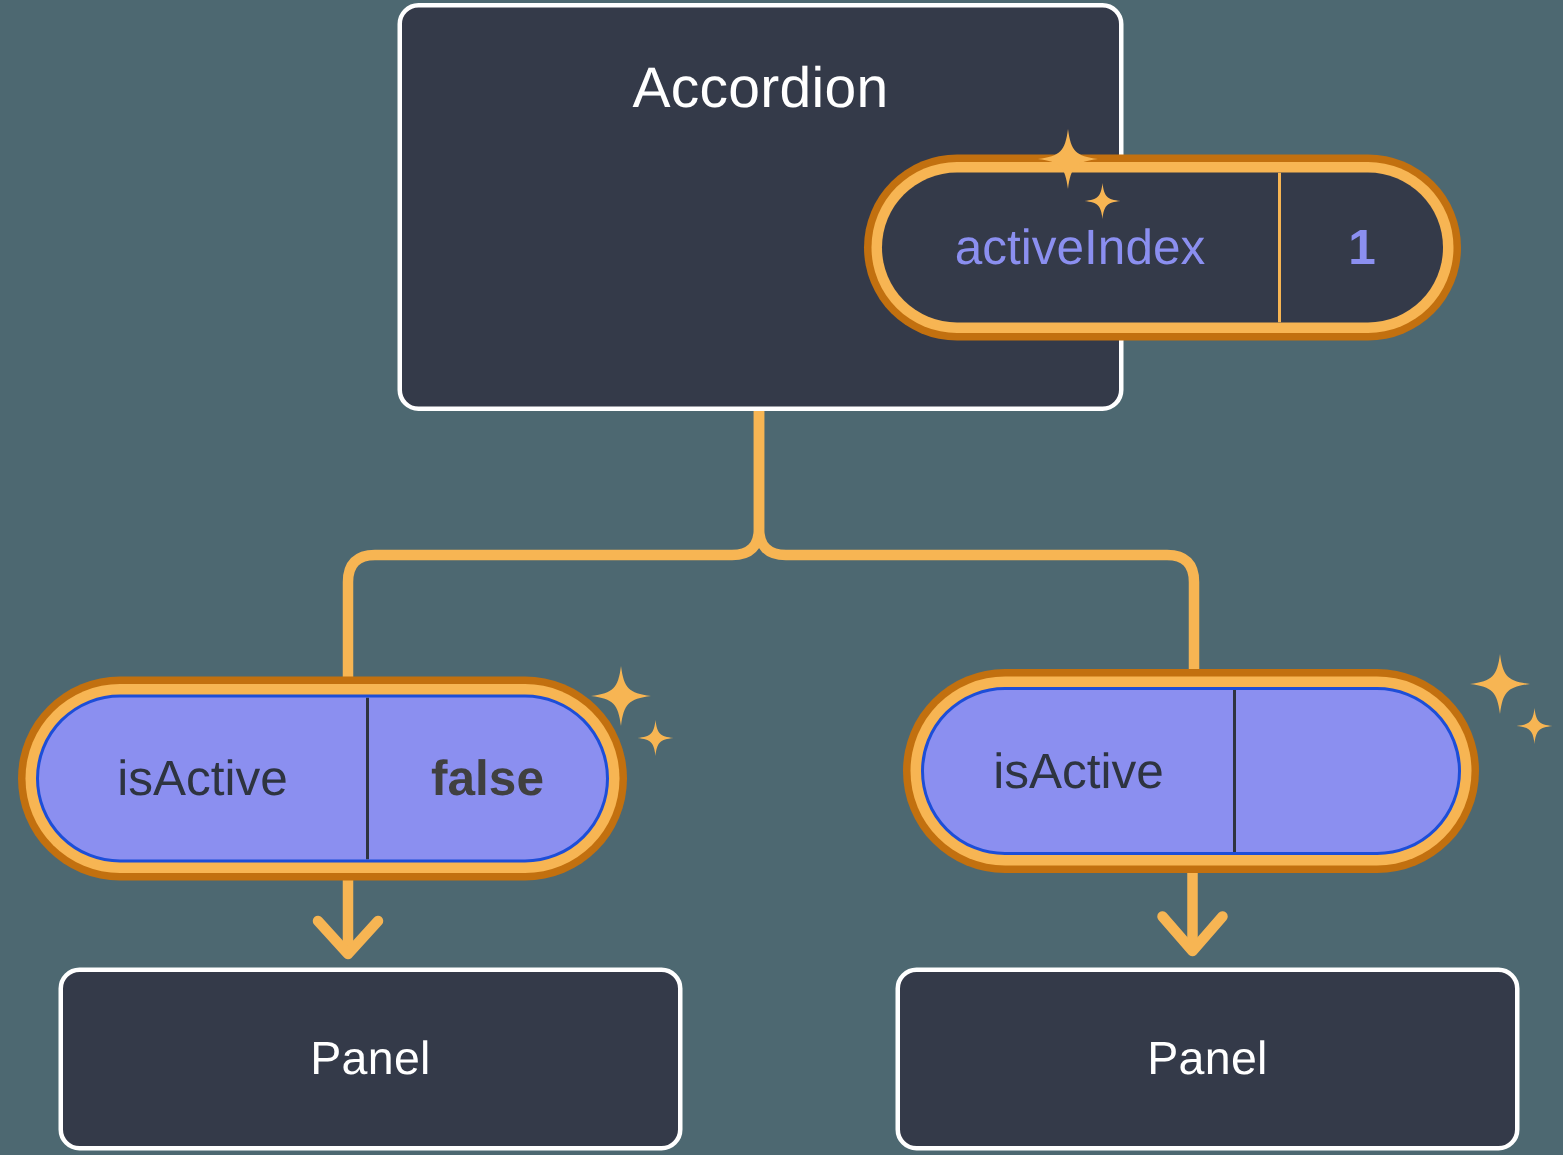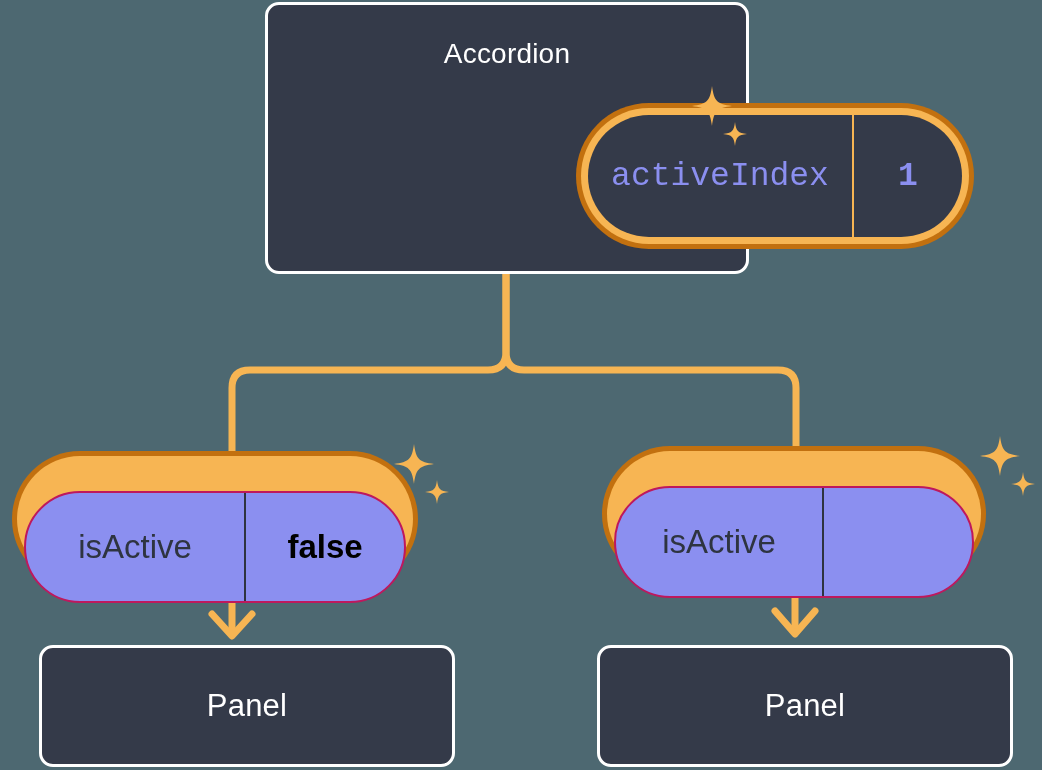--- a/index.html
+++ b/index.html
@@ -32,21 +32,21 @@
   
   .comp-box {
     position: absolute;
     background: #343a49;
     border: 3px solid #ffffff;
     border-radius: 14px;
     box-sizing: border-box;
   }
   .comp-title {
     color: #ffffff;
-    font-size: 28px;
+    font-size: 38px;
     letter-spacing: 0.2px;
     text-align: center;
     white-space: nowrap;
   }
 
   #accordion-box {
     left: 265px;
     top: 2px;
     width: 484px;
     height: 272px;
@@ -98,52 +98,50 @@
     height: 100%;
     box-sizing: border-box;
     white-space: nowrap;
   }
 
   
   #pill-activeindex {
     left: 308px;
     top: 98px;
     width: 398px;
-    height: 146px;
-    font-family: Liberation Mono, monospace;
+    height: 124px;
   }
   #pill-activeindex .pill-inner {
     background: #343a49;
   }
   #pill-activeindex .pill-key {
     flex: 0 0 266px;
     color: #8b8ff0;
     font-size: 33px;
     border-right: 2px solid #f7b553;
   }
   #pill-activeindex .pill-val {
     flex: 1 1 auto;
     color: #8b8ff0;
     font-size: 33px;
     font-weight: bold;
   }
 
   
   .pill-purple .pill-inner {
     background: #8b8ff0;
-    border: 2px solid #be185d;
-    margin-top: 28px;
+    border: 2px solid #1d4ed8;
   }
   .pill-purple .pill-key {
     color: #2e3440;
     font-size: 33px;
     border-right: 2px solid #2e3440;
   }
   .pill-purple .pill-val {
-    color: #000000;
+    color: #404040;
     font-size: 33px;
     font-weight: bold;
     flex: 1 1 auto;
   }
 
   #pill-isactive-left {
     left: 12px;
     top: 451px;
     width: 406px;
     height: 136px;

